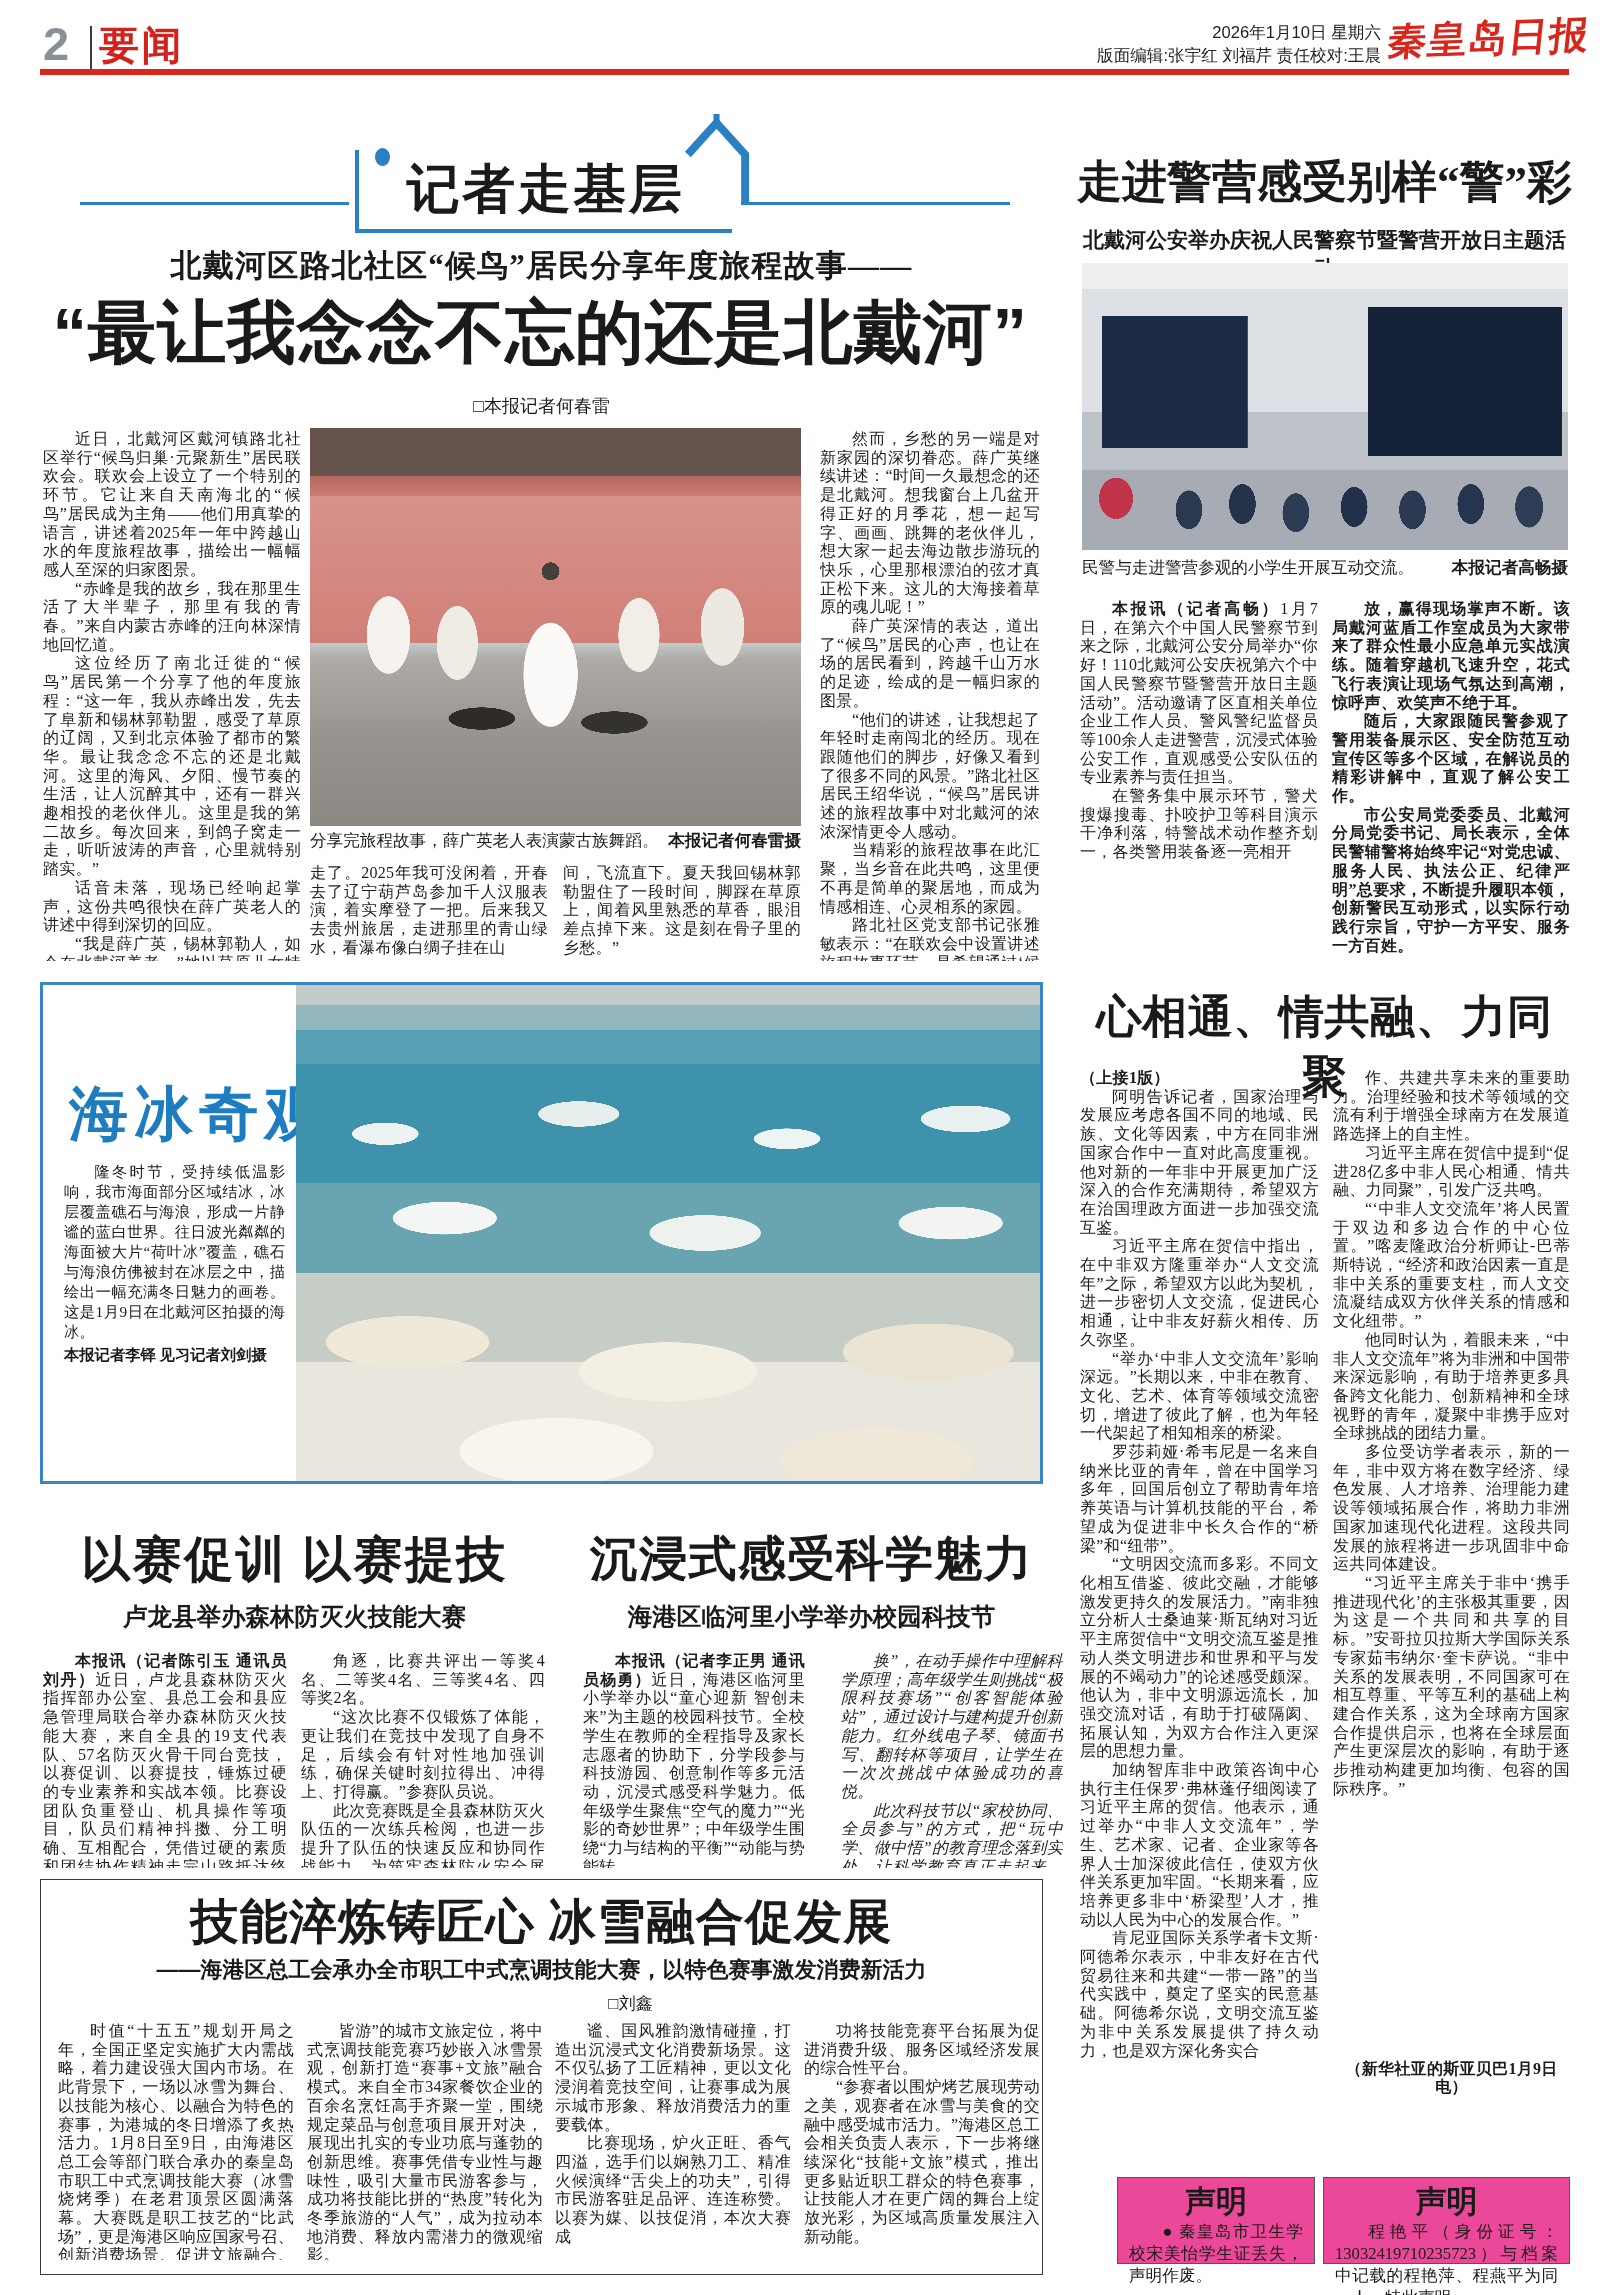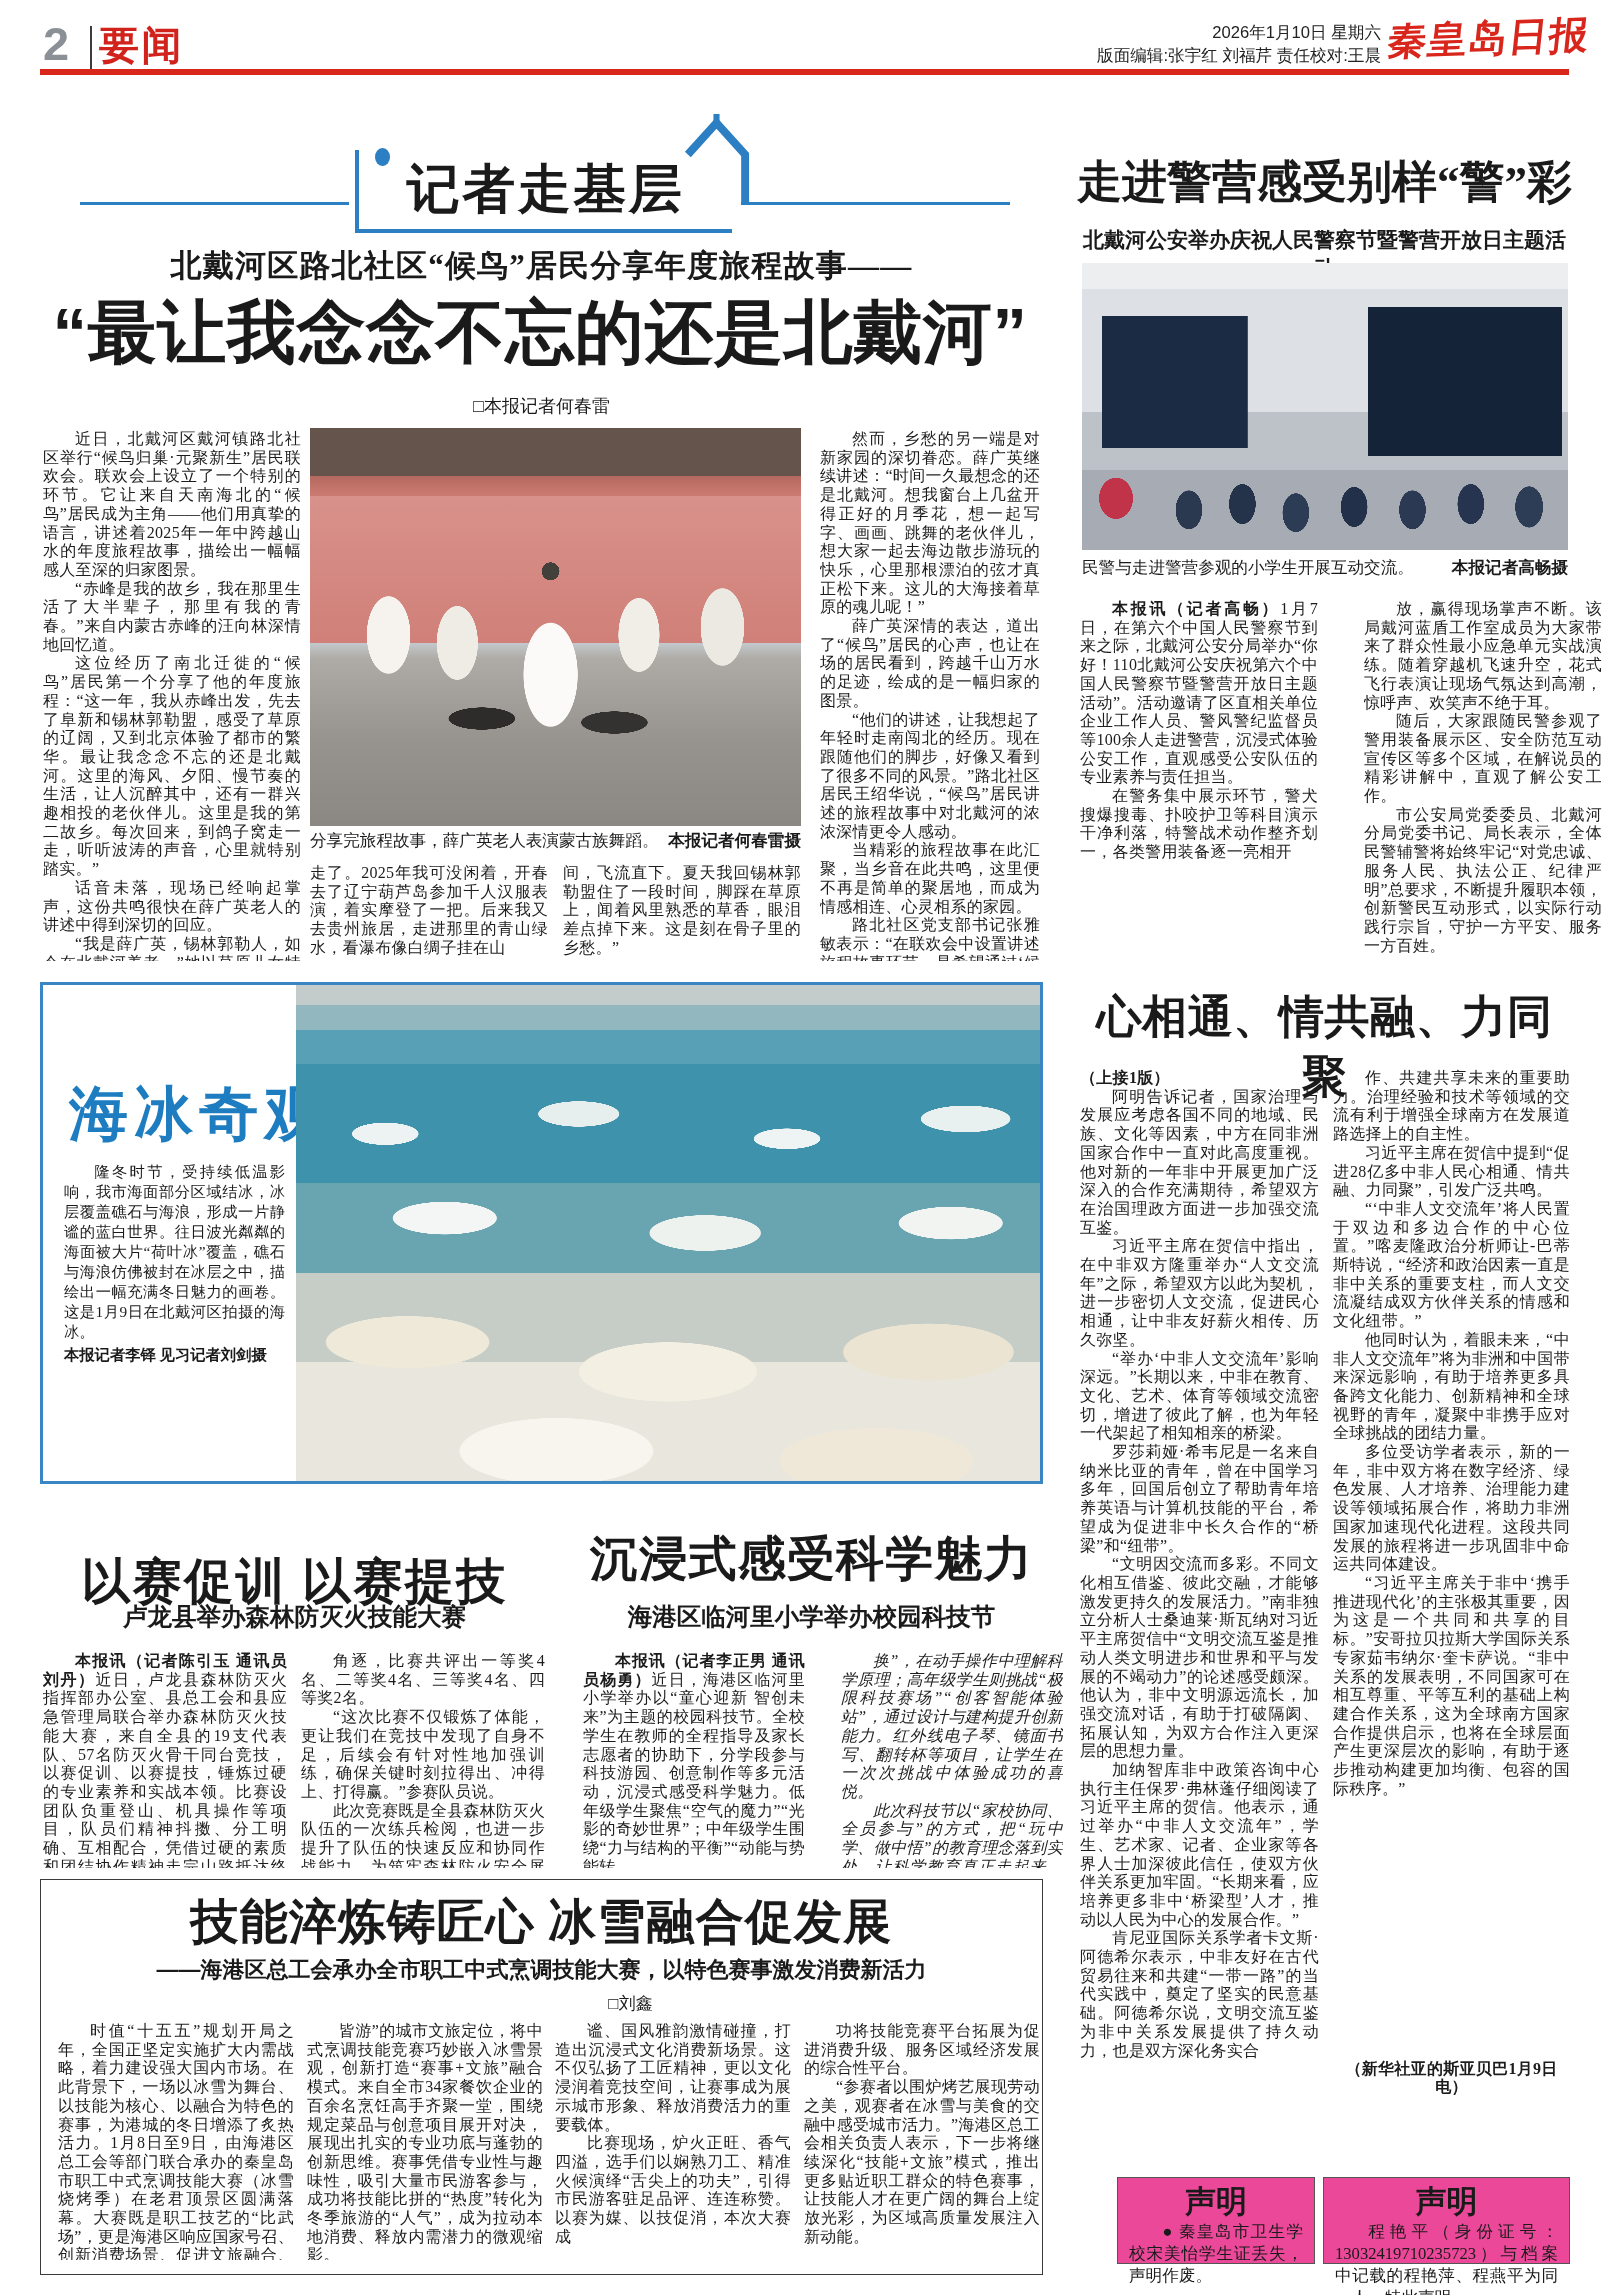--- a/index.html
+++ b/index.html
@@ -69,21 +69,21 @@
       radial-gradient(22px 32px at 44% 87%, #2d3c55 0 60%, rgba(0,0,0,0) 61%),
       radial-gradient(22px 33px at 56% 85%, #22304a 0 60%, rgba(0,0,0,0) 61%),
       radial-gradient(22px 32px at 68% 86%, #2b3a52 0 60%, rgba(0,0,0,0) 61%),
       radial-gradient(22px 33px at 80% 84%, #263450 0 60%, rgba(0,0,0,0) 61%),
       radial-gradient(23px 34px at 92% 85%, #2e3d56 0 60%, rgba(0,0,0,0) 61%),
       linear-gradient(#1c2b44 0 0) left 6% top 34%/30% 46% no-repeat,
       linear-gradient(#152338 0 0) right 2% top 32%/40% 52% no-repeat,
       linear-gradient(180deg,#eceef0 0 9%,#dde1e6 9% 52%,#bdc2c9 52% 72%,#a7acb4 72% 100%); }
   .pol-caption { left:1082px; top:557px; width:486px; }
   .pol-col1 { left:1080px; top:600px; width:238px; height:361px; }
-  .pol-col2 { left:1364px; top:600px; width:238px; height:361px; }
+  .pol-col2 { left:1332px; top:600px; width:238px; height:361px;font-weight:bold; }
 
   
   .ice-box { left:40px; top:982px; width:1003px; height:502px; border:3.1px solid #3a86c4; background:#fff; }
   .ice-title { left:69px; top:1075px; font-size:59px; font-weight:900; color:#1e7dc0; letter-spacing:6.1px;
     font-family:"Liberation Sans","DejaVu Sans",sans-serif; }
   .ice-text { left:64px; top:1162px; width:221px; font-size:15.3px; line-height:20px; text-align:justify; }
   .ice-credit { font-weight:700; margin-top:2.5px; }
   .ice-photo { left:296px; top:985px; width:744px; height:496px;
     background:
       radial-gradient(55px 18.4px at 12% 30%, #edf3f2 0 60%, rgba(0,0,0,0) 61%),
@@ -101,21 +101,21 @@
       linear-gradient(180deg,#c3cbcb 0 4%,#93b7bf 4% 9%,#57a0b5 9% 16%,#3e92ac 16% 40%,#69a5b1 40% 58%,#c6cdc6 58% 76%,#e9e6dd 76% 100%); }
 
   
   .hx-headline { left:1077px; top:987px; width:495px; text-align:center; font-size:45px; font-weight:900; letter-spacing:0.6px; }
   .hx-col1 { left:1080px; top:1069px; width:239px; height:1028px; }
   .hx-col2 { left:1333px; top:1069px; width:237px; height:1028px; display:flex; flex-direction:column; }
   .hx-flow { flex:1 1 auto; overflow:hidden; }
   .hx-attr { text-align:center; font-weight:700; padding-top:3.7px; }
 
   
-  .ct-headline { left:40px; top:1527px; width:509px; text-align:center; font-size:49px; font-weight:900; letter-spacing:2.5px;margin-top:22px; }
+  .ct-headline { left:40px; top:1527px; width:509px; text-align:center; font-size:49px; font-weight:900; letter-spacing:2.5px; }
   .ct-subhead { left:40px; top:1600px; width:509px; text-align:center; font-size:24.5px; font-weight:900;
     font-family:"Liberation Sans","DejaVu Sans",sans-serif; }
   .ct-col1 { left:43px;  top:1652px; width:244px; height:216px; }
   .ct-col2 { left:301px; top:1652px; width:244px; height:216px; }
 
   
   .sc-headline { left:580px; top:1527px; width:463px; text-align:center; font-size:48px; font-weight:900; letter-spacing:1.2px; }
   .sc-subhead { left:580px; top:1600px; width:463px; text-align:center; font-size:24.5px; font-weight:900;
     font-family:"Liberation Sans","DejaVu Sans",sans-serif; }
   .sc-col1 { left:583px;  top:1652px; width:222px; height:216px; }

